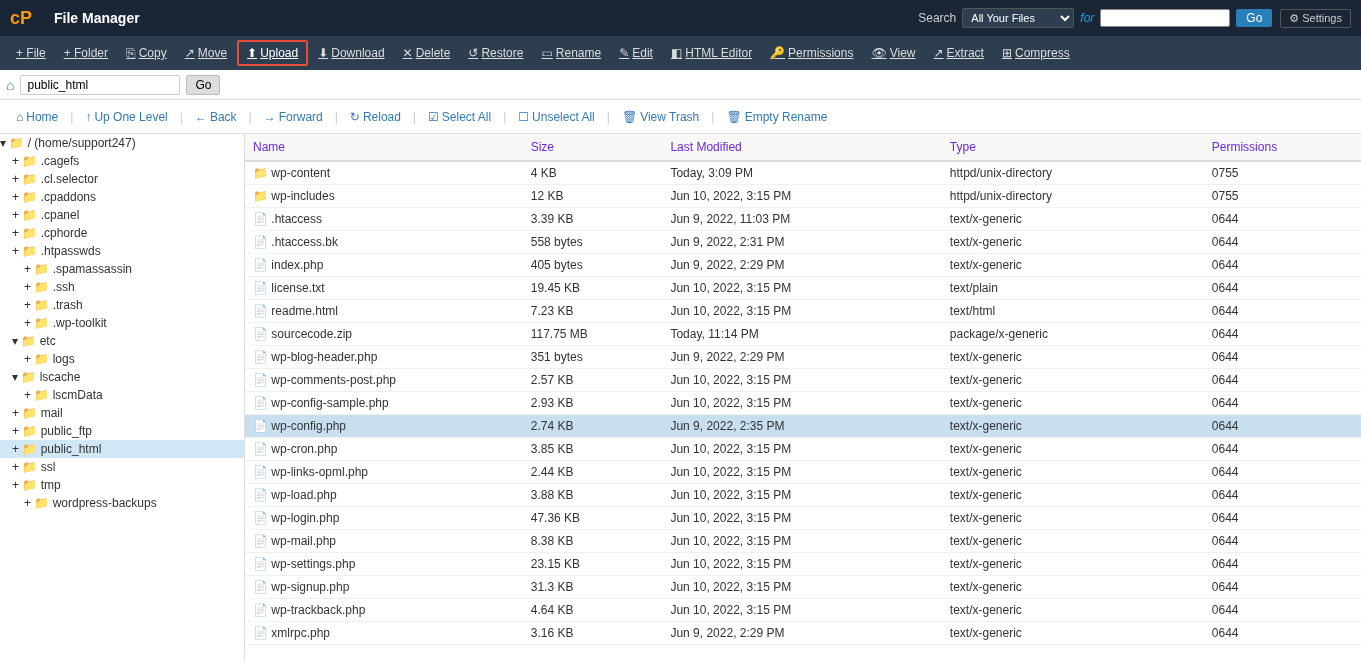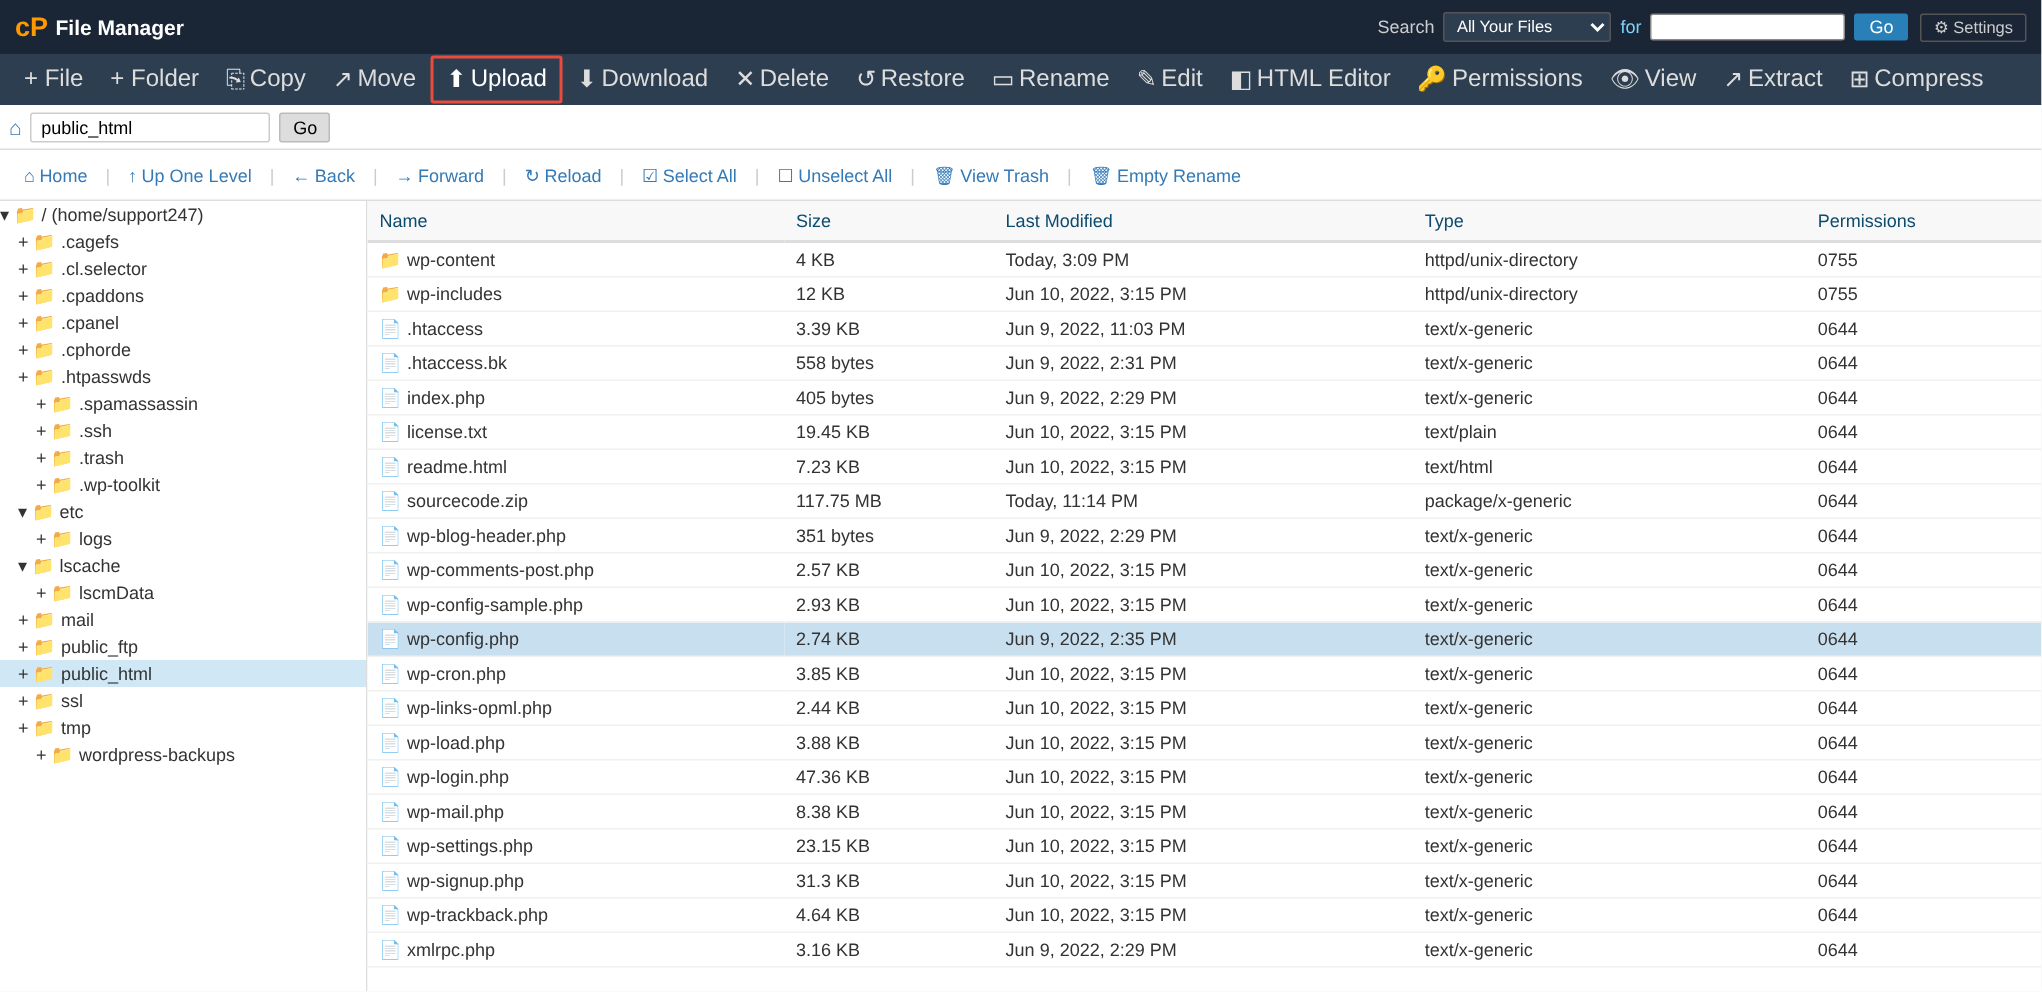--- a/index.html
+++ b/index.html
@@ -1,33 +1,33 @@
 <!DOCTYPE html>
 <html><head>
   <meta charset="utf-8">
   <style>
     * { box-sizing: border-box; margin: 0; padding: 0; }
     body { font-family: Arial, sans-serif; font-size: 12px; background: #f4f4f4; color: #333; overflow: hidden; }
 
     
     #header { background: #1a2535; color: #fff; display: flex; align-items: center; padding: 0 10px; height: 36px; }
-    #header .logo { display: flex; align-items: center; gap: 5px; font-size: 14px; font-weight: bold; }
+    #header .logo { display: flex; align-items: center; gap: 22px; font-size: 14px; font-weight: bold; }
     #header .logo .cpanel-icon { color: #f90; font-size: 18px; }
     #header .spacer { flex: 1; }
     #header .search-area { display: flex; align-items: center; gap: 6px; font-size: 12px; }
     #header .search-area span { color: #ccc; }
     #header .search-area select { font-size: 11px; padding: 2px 4px; background: #2c3e50; color: #fff; border: 1px solid #555; border-radius: 2px; }
-    #header .search-area span.for-label { color: #7dd3fc; }
+    #header .search-area span.for-label { color: #0ea5e9; font-style: italic; }
     #header .search-area input { padding: 2px 6px; font-size: 11px; width: 130px; border: 1px solid #888; border-radius: 2px; }
     #header .search-area button { background: #2980b9; color: #fff; border: none; padding: 2px 10px; border-radius: 2px; cursor: pointer; font-size: 12px; }
     #header .settings-btn { background: none; border: 1px solid #555; color: #ccc; padding: 2px 8px; border-radius: 2px; cursor: pointer; font-size: 11px; margin-left: 8px; }
 
     
     #toolbar { background: #2c3e50; display: flex; align-items: center; padding: 0 8px; height: 34px; gap: 2px; flex-wrap: nowrap; }
-    .toolbar-btn { color: #ddd; background: none; border: none; cursor: pointer; padding: 4px 8px; font-size: 16px; display: flex; align-items: center; gap: 3px; border-radius: 2px; white-space: nowrap; }
+    .toolbar-btn { color: #ddd; background: none; border: none; cursor: pointer; padding: 4px 8px; font-size: 12px; display: flex; align-items: center; gap: 3px; border-radius: 2px; white-space: nowrap; text-decoration: underline; }
     .toolbar-btn.highlight { border: 2px solid #e74c3c; color: #fff; }
     .nav-btn { color: #337ab7; background: none; border: none; cursor: pointer; padding: 4px 8px; font-size: 12px; display: flex; align-items: center; gap: 3px; border-radius: 2px; white-space: nowrap; }
 
     
     #pathbar { background: #fff; border-bottom: 1px solid #ddd; display: flex; align-items: center; height: 30px; padding: 0 6px; gap: 6px; }
     #pathbar .home-icon { font-size: 14px; color: #337ab7; cursor: pointer; }
     #pathbar input { border: 1px solid #ccc; border-radius: 2px; padding: 2px 6px; font-size: 12px; width: 160px; }
     #pathbar button { background: #ddd; border: 1px solid #bbb; border-radius: 2px; padding: 2px 8px; cursor: pointer; font-size: 12px; }
 
     
@@ -36,21 +36,21 @@
     
     #sidebar { width: 245px; background: #fff; border-right: 1px solid #ddd; overflow-y: auto; overflow-x: hidden; }
     #sidebar .collapse-all { text-align: center; padding: 5px; color: #337ab7; cursor: pointer; font-size: 12px; border-bottom: 1px solid #eee; }
     .tree-item { padding: 2px 4px 2px 0; cursor: pointer; white-space: nowrap; }
     .tree-item.selected { background: #d0e8f5; font-weight: normal; }
 
     
     #filelist { flex: 1; overflow-y: auto; overflow-x: auto; background: #fff; }
     table { width: 100%; border-collapse: collapse; font-size: 12px; }
     thead tr { background: #f8f8f8; border-bottom: 2px solid #ddd; }
-    thead th { padding: 6px 8px; text-align: left; color: #0c4a6e; cursor: pointer; font-weight: normal; white-space: nowrap; }
+    thead th { padding: 6px 8px; text-align: left; color: #6d28d9; cursor: pointer; font-weight: normal; white-space: nowrap; }
     tbody tr { border-bottom: 1px solid #f0f0f0; }
     tbody tr.selected-row { background: #c8dff0; }
     tbody td { padding: 4px 8px; white-space: nowrap; }
     .folder-icon-color { color: #f0ad4e; }
     .file-icon-color { color: #5b9bd5; }
 
     
     ::-webkit-scrollbar { width: 8px; height: 8px; }
     ::-webkit-scrollbar-track { background: #f1f1f1; }
     ::-webkit-scrollbar-thumb { background: #bbb; border-radius: 4px; }

